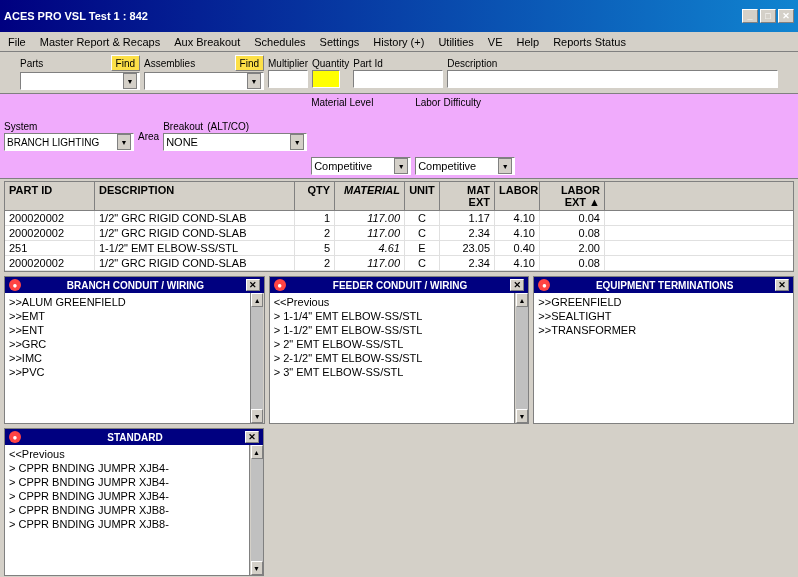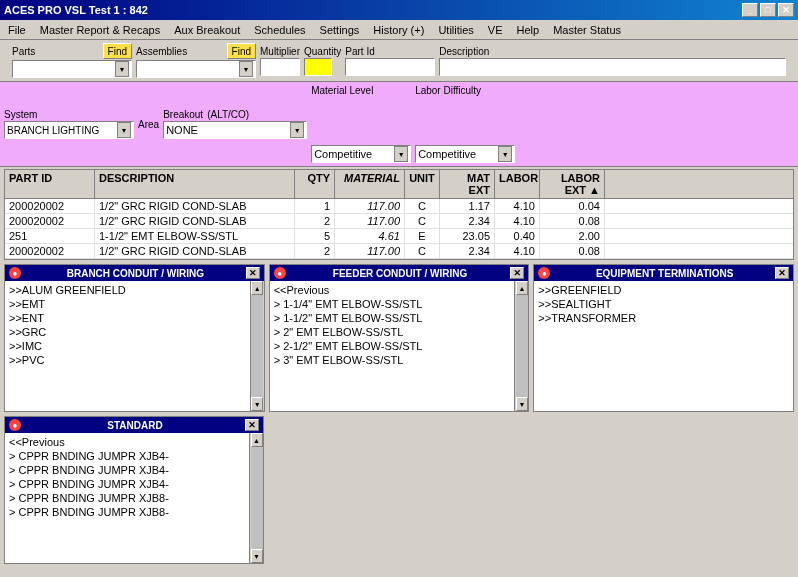--- a/index.html
+++ b/index.html
@@ -7,21 +7,21 @@
       font-family: 'MS Sans Serif', Arial, sans-serif;
       font-size: 11px;
       background: #d4d0c8;
       width: 798px;
       height: 577px;
       overflow: hidden;
     }
     .title-bar {
       background: linear-gradient(to right, #000080, #1084d0);
       color: white;
-      height: 20px;
+      height: 32px;
       display: flex;
       align-items: center;
       justify-content: space-between;
       padding: 0 4px;
       font-weight: bold;
       font-size: 11px;
     }
     .title-bar-buttons {
       display: flex;
       gap: 2px;
@@ -47,21 +47,21 @@
       padding: 0 2px;
       gap: 2px;
     }
     .menu-item {
       padding: 2px 6px;
       cursor: pointer;
       font-size: 11px;
     }
     .toolbar-row {
       background: #d4d0c8;
-      padding: 3px 12px;
+      padding: 3px 20px;
       display: flex;
       align-items: center;
       gap: 4px;
       border-bottom: 1px solid #808080;
     }
     .field-group {
       display: flex;
       flex-direction: column;
       gap: 1px;
     }
@@ -282,21 +282,21 @@
 <div class="menu-bar">
   <span class="menu-item">File</span>
   <span class="menu-item">Master Report &amp; Recaps</span>
   <span class="menu-item">Aux Breakout</span>
   <span class="menu-item">Schedules</span>
   <span class="menu-item">Settings</span>
   <span class="menu-item">History (+)</span>
   <span class="menu-item">Utilities</span>
   <span class="menu-item">VE</span>
   <span class="menu-item">Help</span>
-  <span class="menu-item">Master Status</span>
+  <span class="menu-item">Reports Status</span>
 </div>
 
 <div class="toolbar-row">
   <div class="field-group">
     <div class="label-row">
       <span class="field-label">Parts</span>
       <span style="flex:1"></span>
       <button class="find-btn">Find</button>
     </div>
     <div class="dropdown field-input-wide">

